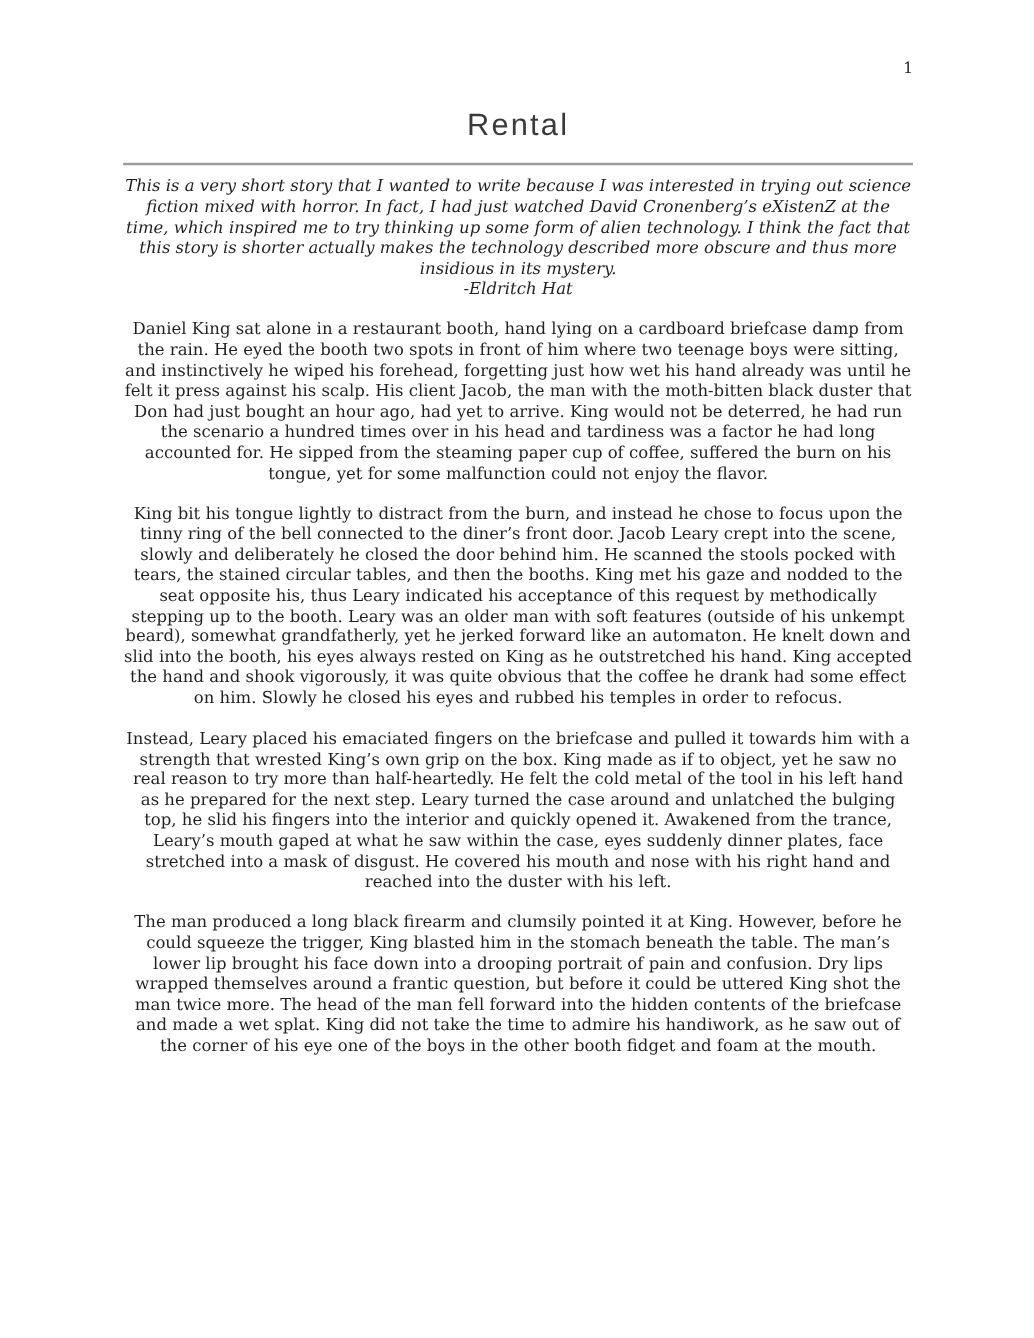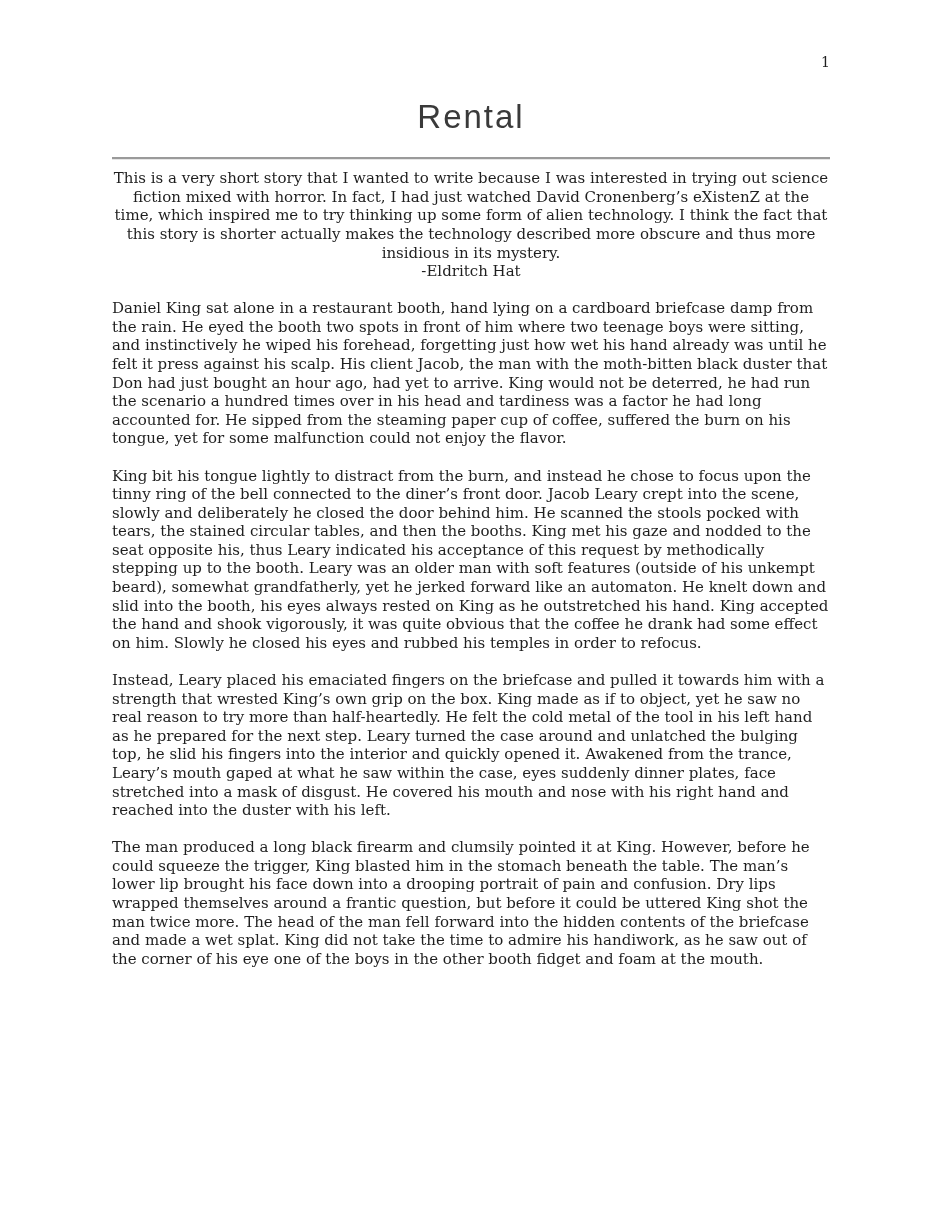--- a/index.html
+++ b/index.html
@@ -25,46 +25,47 @@
     text-align: right;
     font-size: 14px;
     line-height: 1.2;
     color: #1f1f1f;
   }
   .title {
     margin-top: 28px;
     text-align: center;
     font-family: "Liberation Sans", sans-serif;
     font-weight: 300;
-    font-size: 33px;
+    font-size: 28px;
     letter-spacing: 2px;
     color: #3a3a3a;
     line-height: 1.1;
   }
   .divider {
     border: none;
     height: 0;
     border-top: 2px solid #9a9a9a;
     border-bottom: 1px solid #e6e6e6;
     margin: 10px 0 0 0;
   }
   .foreword {
     margin-top: 9px;
+    font-style: italic;
     text-align: center;
     font-size: 15px;
     line-height: 1.24;
   }
   .foreword .signature {
     display: block;
   }
   .story p {
     margin: 18.5px 0 0 0;
     font-size: 15px;
     line-height: 1.24;
-    text-align: left;
+    text-align: center;
   }
 </style>
 </head>
 <body>
 
 <div class="page">
   <div class="content">
 
     <div class="page-number">1</div>
 

